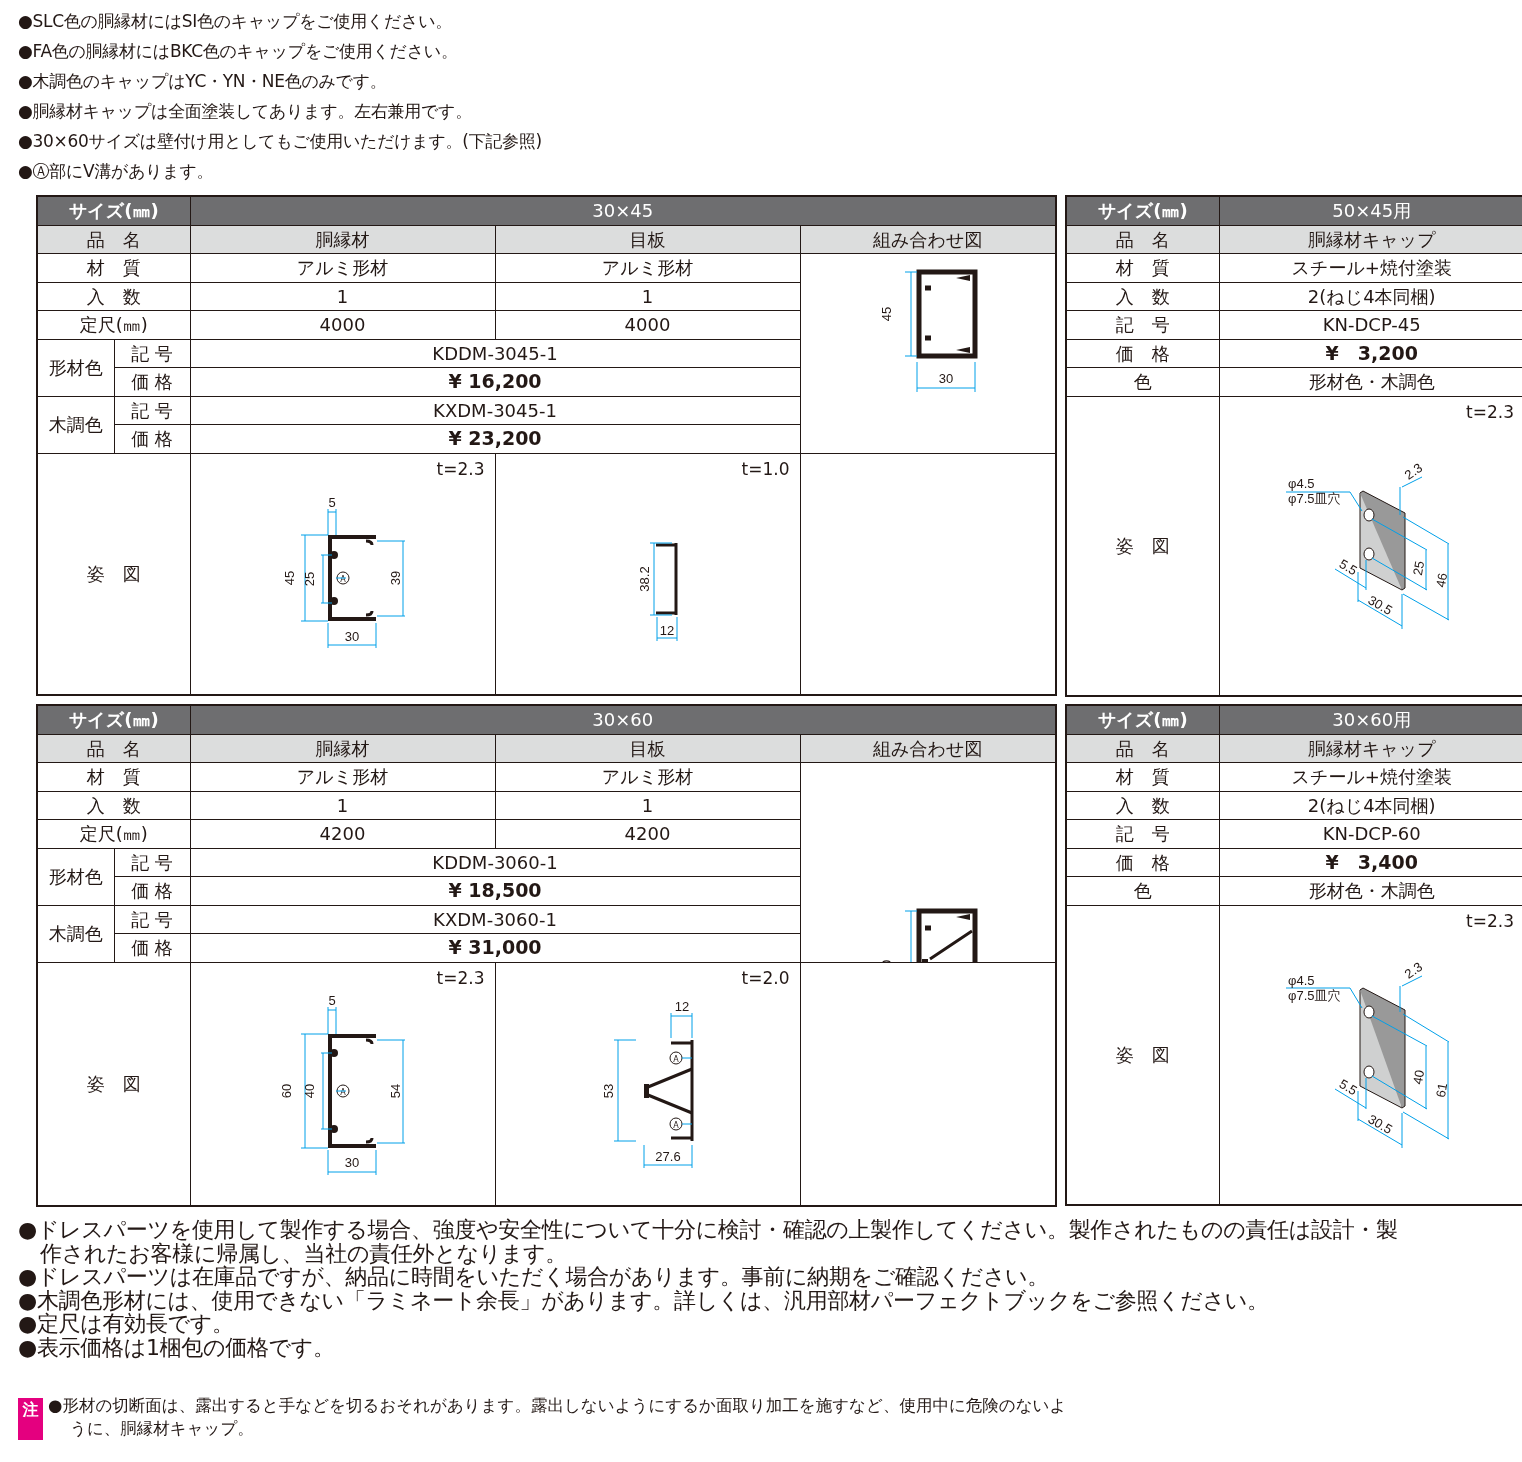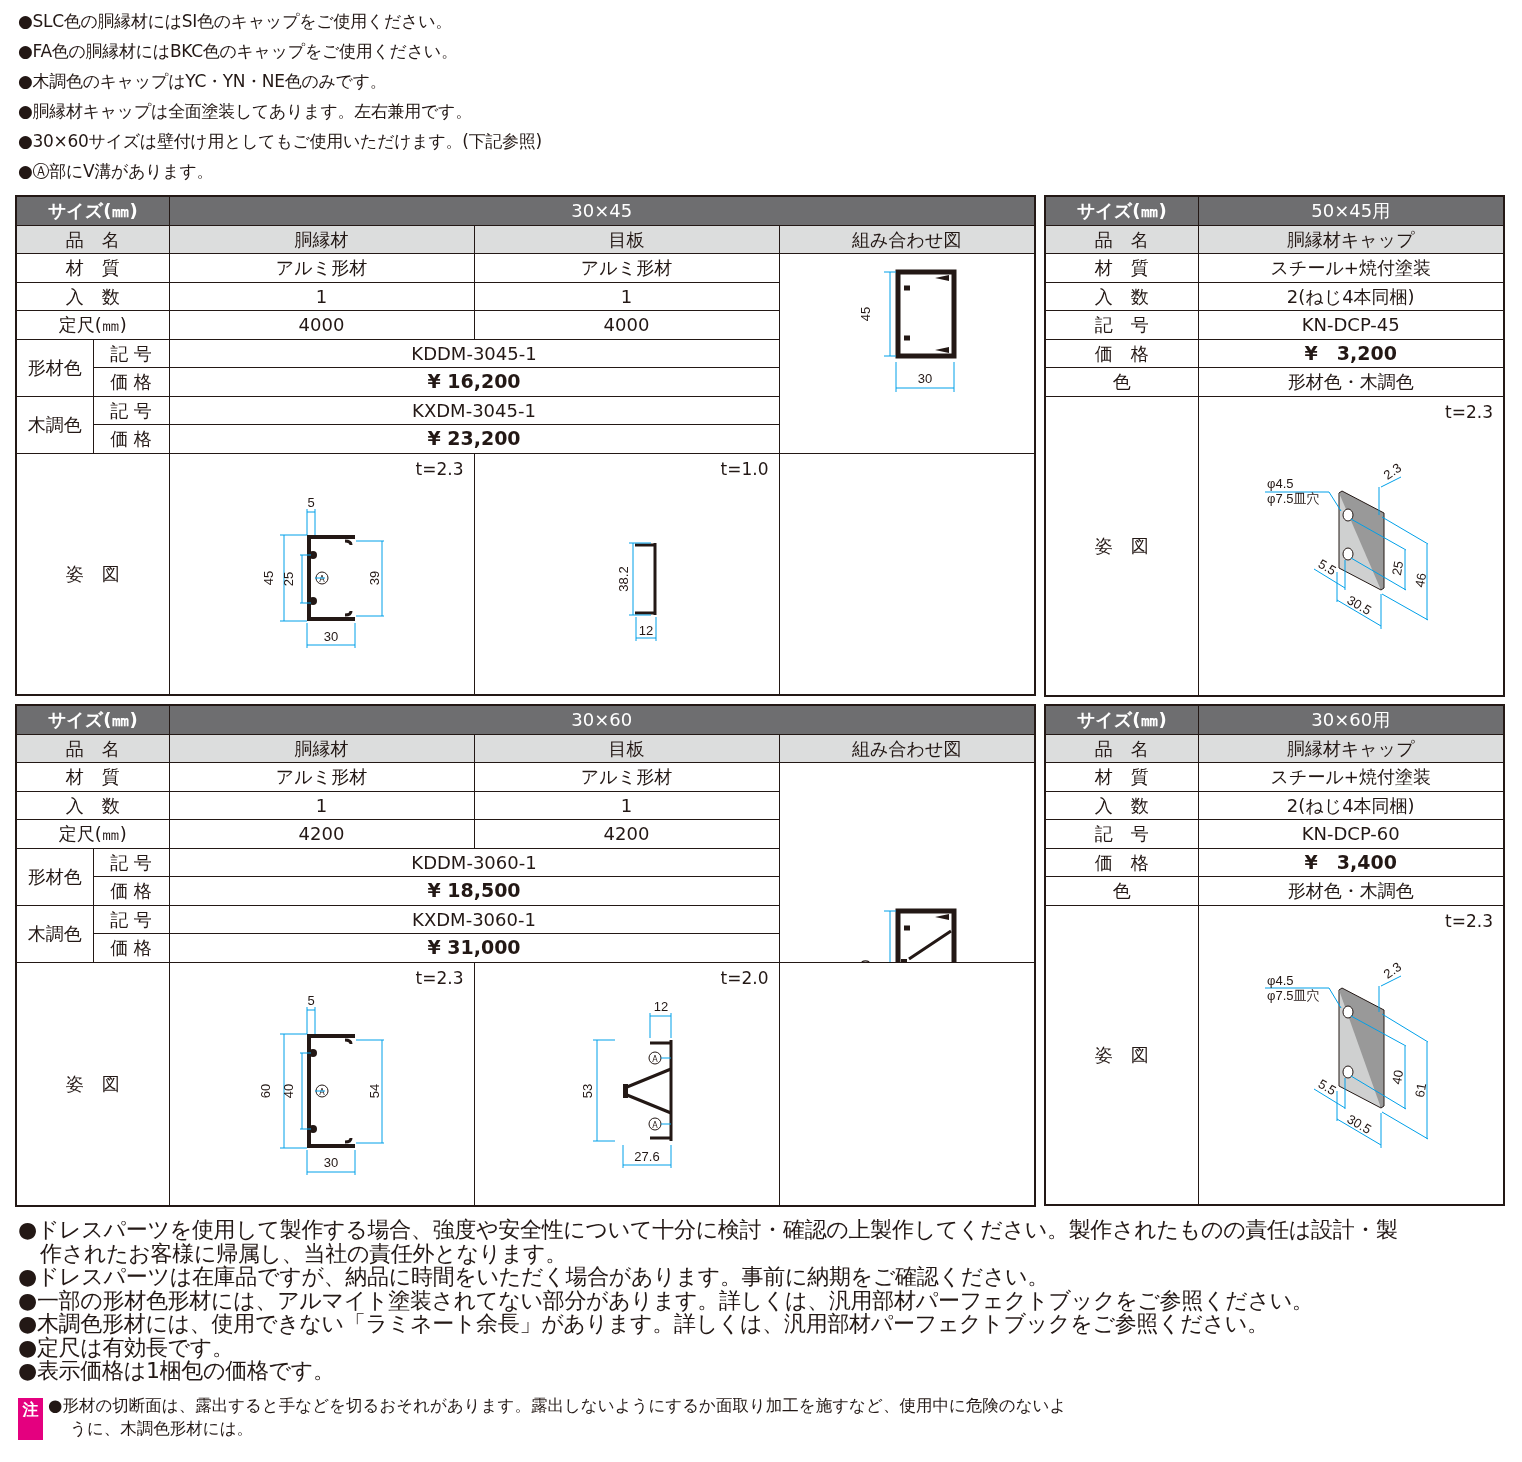--- a/index.html
+++ b/index.html
@@ -1,20 +1,20 @@
 <!DOCTYPE html>
 <html><head>
 <meta charset="utf-8">
 <style>
   html, body { margin:0; padding:0; background:#fff; }
   body { width:1522px; height:1462px; position:relative; font-family:"DejaVu Sans","Liberation Sans",sans-serif; color:#231815; overflow:hidden; }
   .notes-top { position:absolute; left:18px; top:6px; font-size:17px; line-height:30px; letter-spacing:-0.3px; }
   .notes-top div { white-space:nowrap; }
 
-  table.spec { position:absolute; border-collapse:collapse; table-layout:fixed; font-size:18px; }
+  table.spec { position:absolute; border-collapse:collapse; table-layout:fixed; font-size:18px;margin-left:21px; }
   table.spec td { border:1px solid #231815; text-align:center; padding:0; height:27.5px; line-height:27px; white-space:nowrap; overflow:hidden; }
   table.spec { border:2px solid #231815; }
   .hdr td { background:#6e6e70; color:#fff; height:28px; }
   .hdr .lbl { font-weight:bold; }
   .sub td { background:#dcdddd; }
   .bold { font-weight:bold; font-size:19px; }
   td.fig { position:relative; vertical-align:top; }
   td.fig.dashed-right { border-right:1px dashed #231815; }
   .tval { position:absolute; right:10px; top:2px; font-size:17px; }
   .fig svg { position:absolute; left:0; top:0; }
@@ -443,25 +443,24 @@
       </svg>
     </td>
   </tr>
 </tbody>
   </table>
 
 <div class="notes-bottom">
   <div>●ドレスパーツを使用して製作する場合、強度や安全性について十分に検討・確認の上製作してください。製作されたものの責任は設計・製</div>
   <div class="indent">作されたお客様に帰属し、当社の責任外となります。</div>
   <div>●ドレスパーツは在庫品ですが、納品に時間をいただく場合があります。事前に納期をご確認ください。</div>
-  <div>●一部の形材色形材には、アルマイト塗装されてない部分があります。詳しくは、汎用部材パーフェクトブックをご参照ください。</div>
   <div>●木調色形材には、使用できない「ラミネート余長」があります。詳しくは、汎用部材パーフェクトブックをご参照ください。</div>
   <div>●定尺は有効長です。</div>
   <div>●表示価格は1梱包の価格です。</div>
 </div>
 
 <div class="caution">
   <div class="badge">注</div>
   <div class="txt">
     <div>●形材の切断面は、露出すると手などを切るおそれがあります。露出しないようにするか面取り加工を施すなど、使用中に危険のないよ</div>
-    <div class="indent">うに、木調色形材には。</div>
+    <div class="indent">うに、胴縁材キャップ。</div>
   </div>
 </div>
 
 </body></html>

